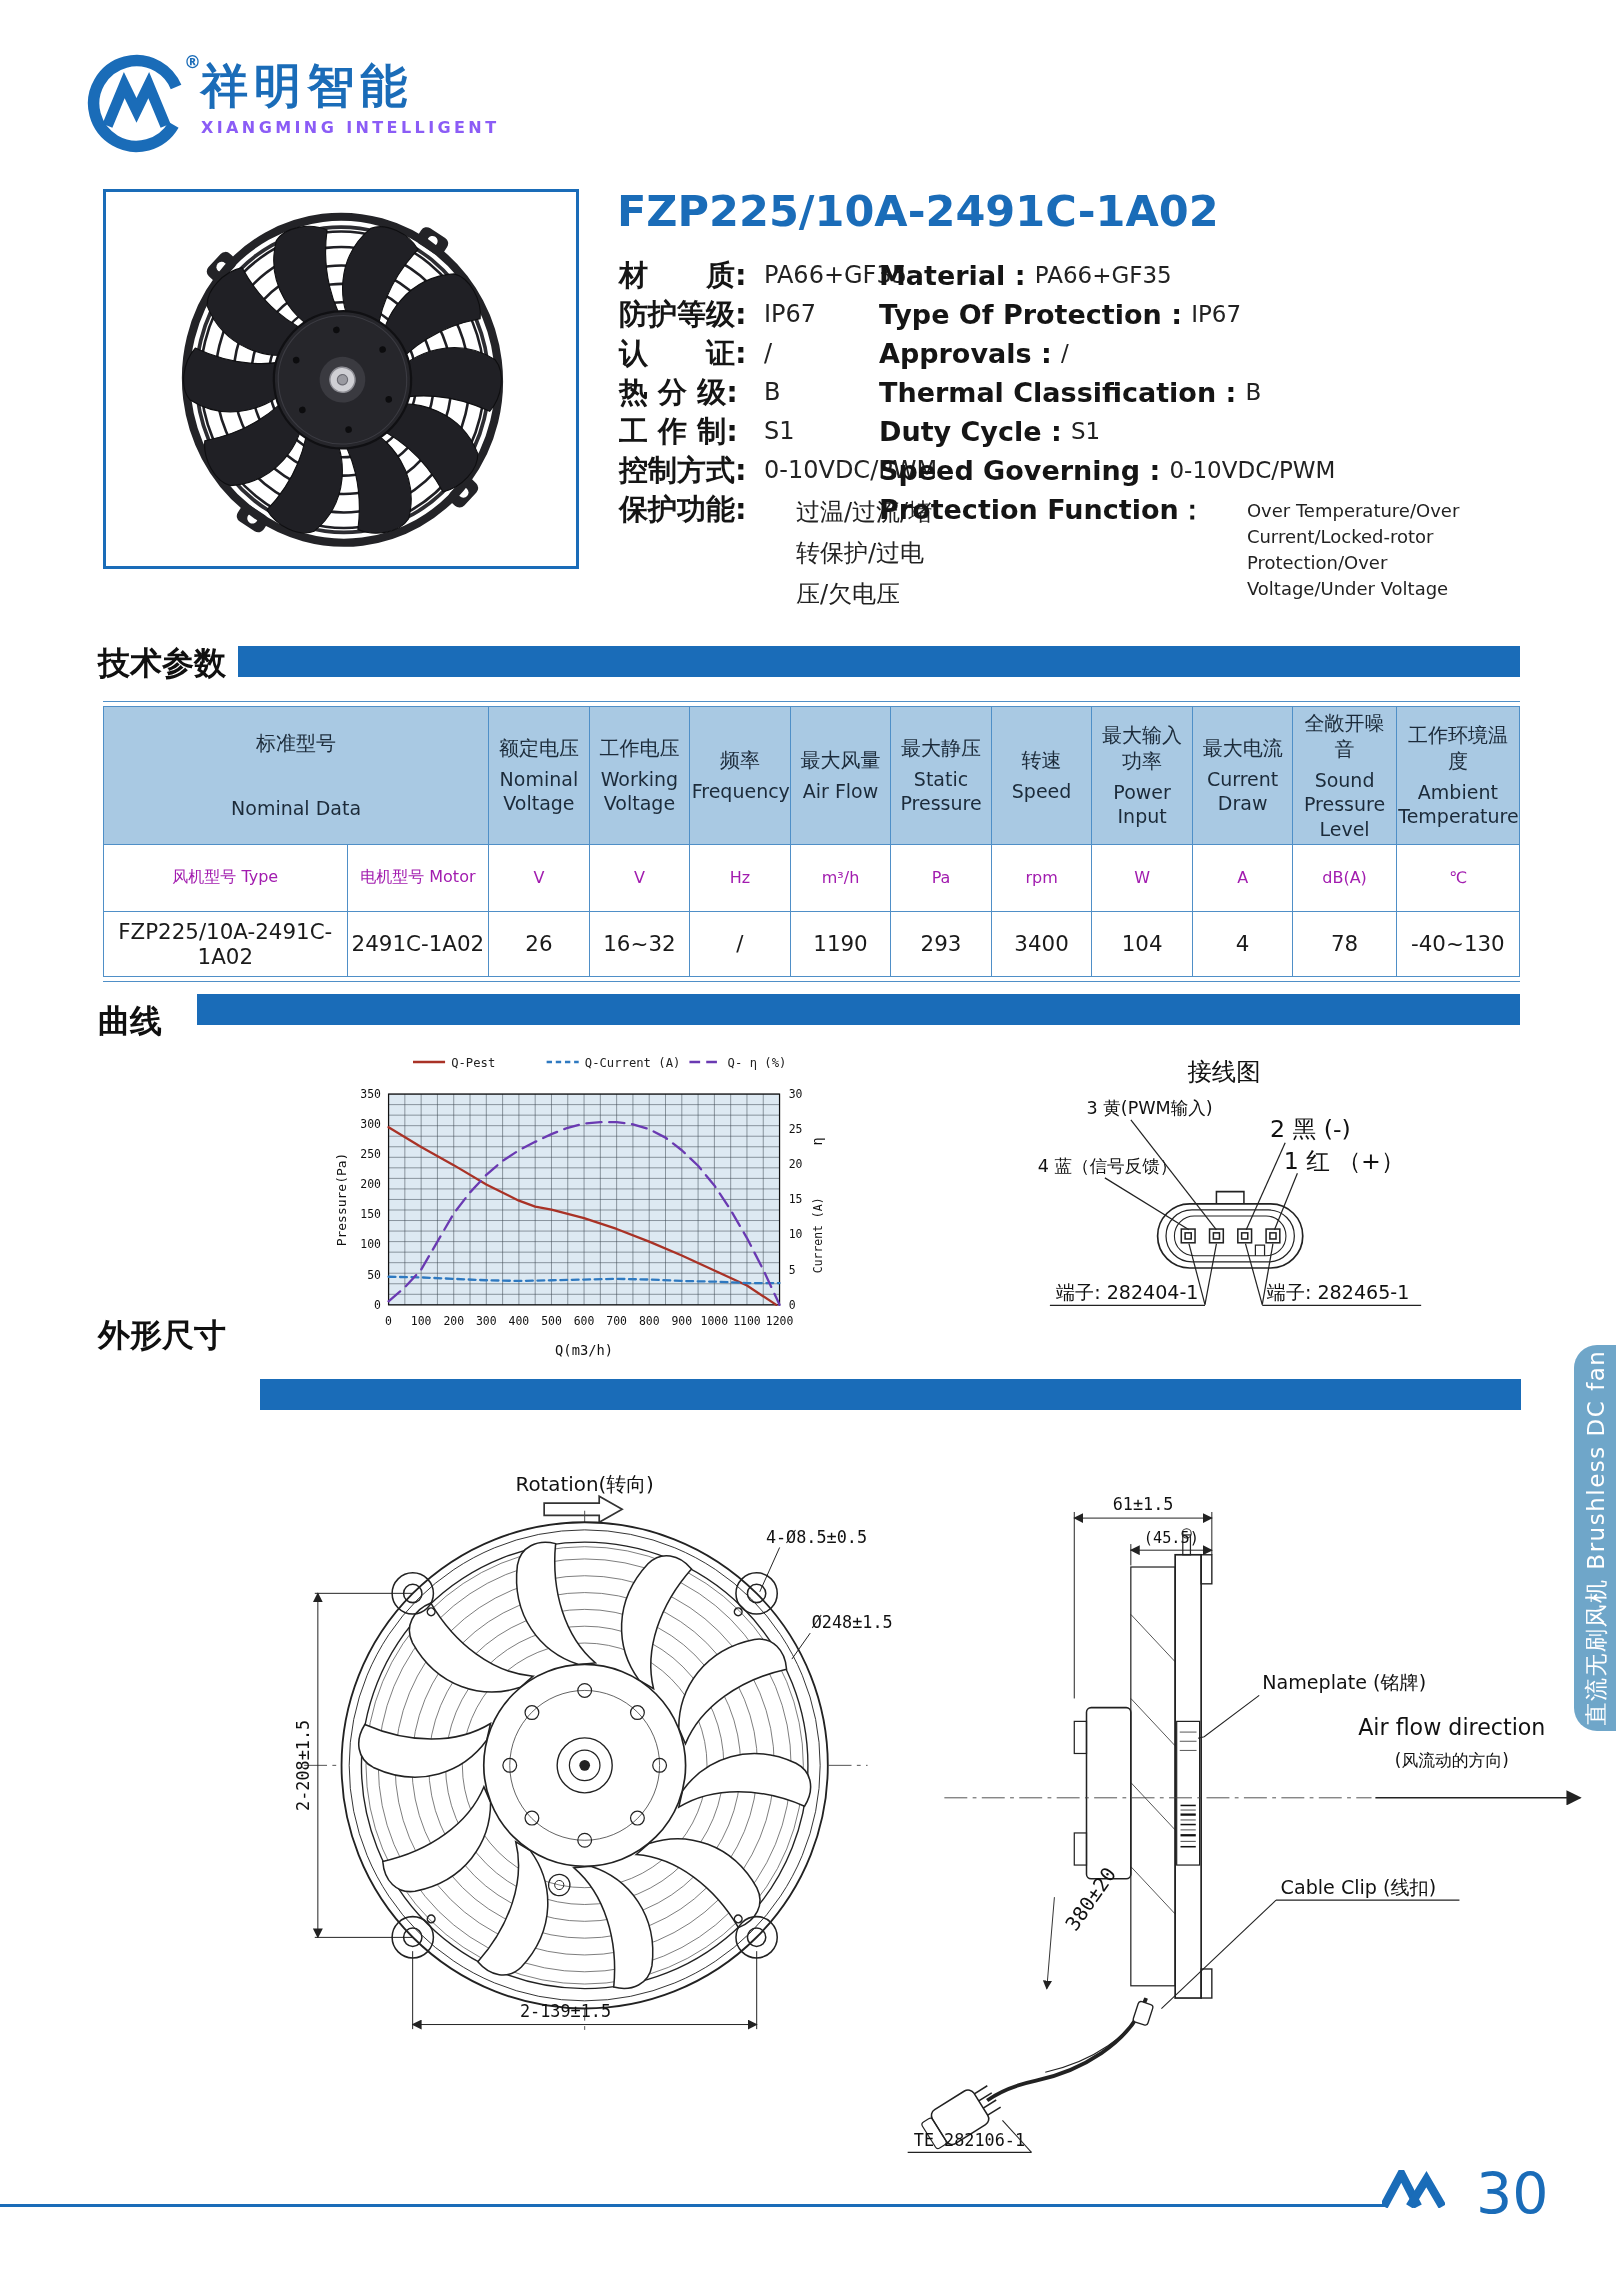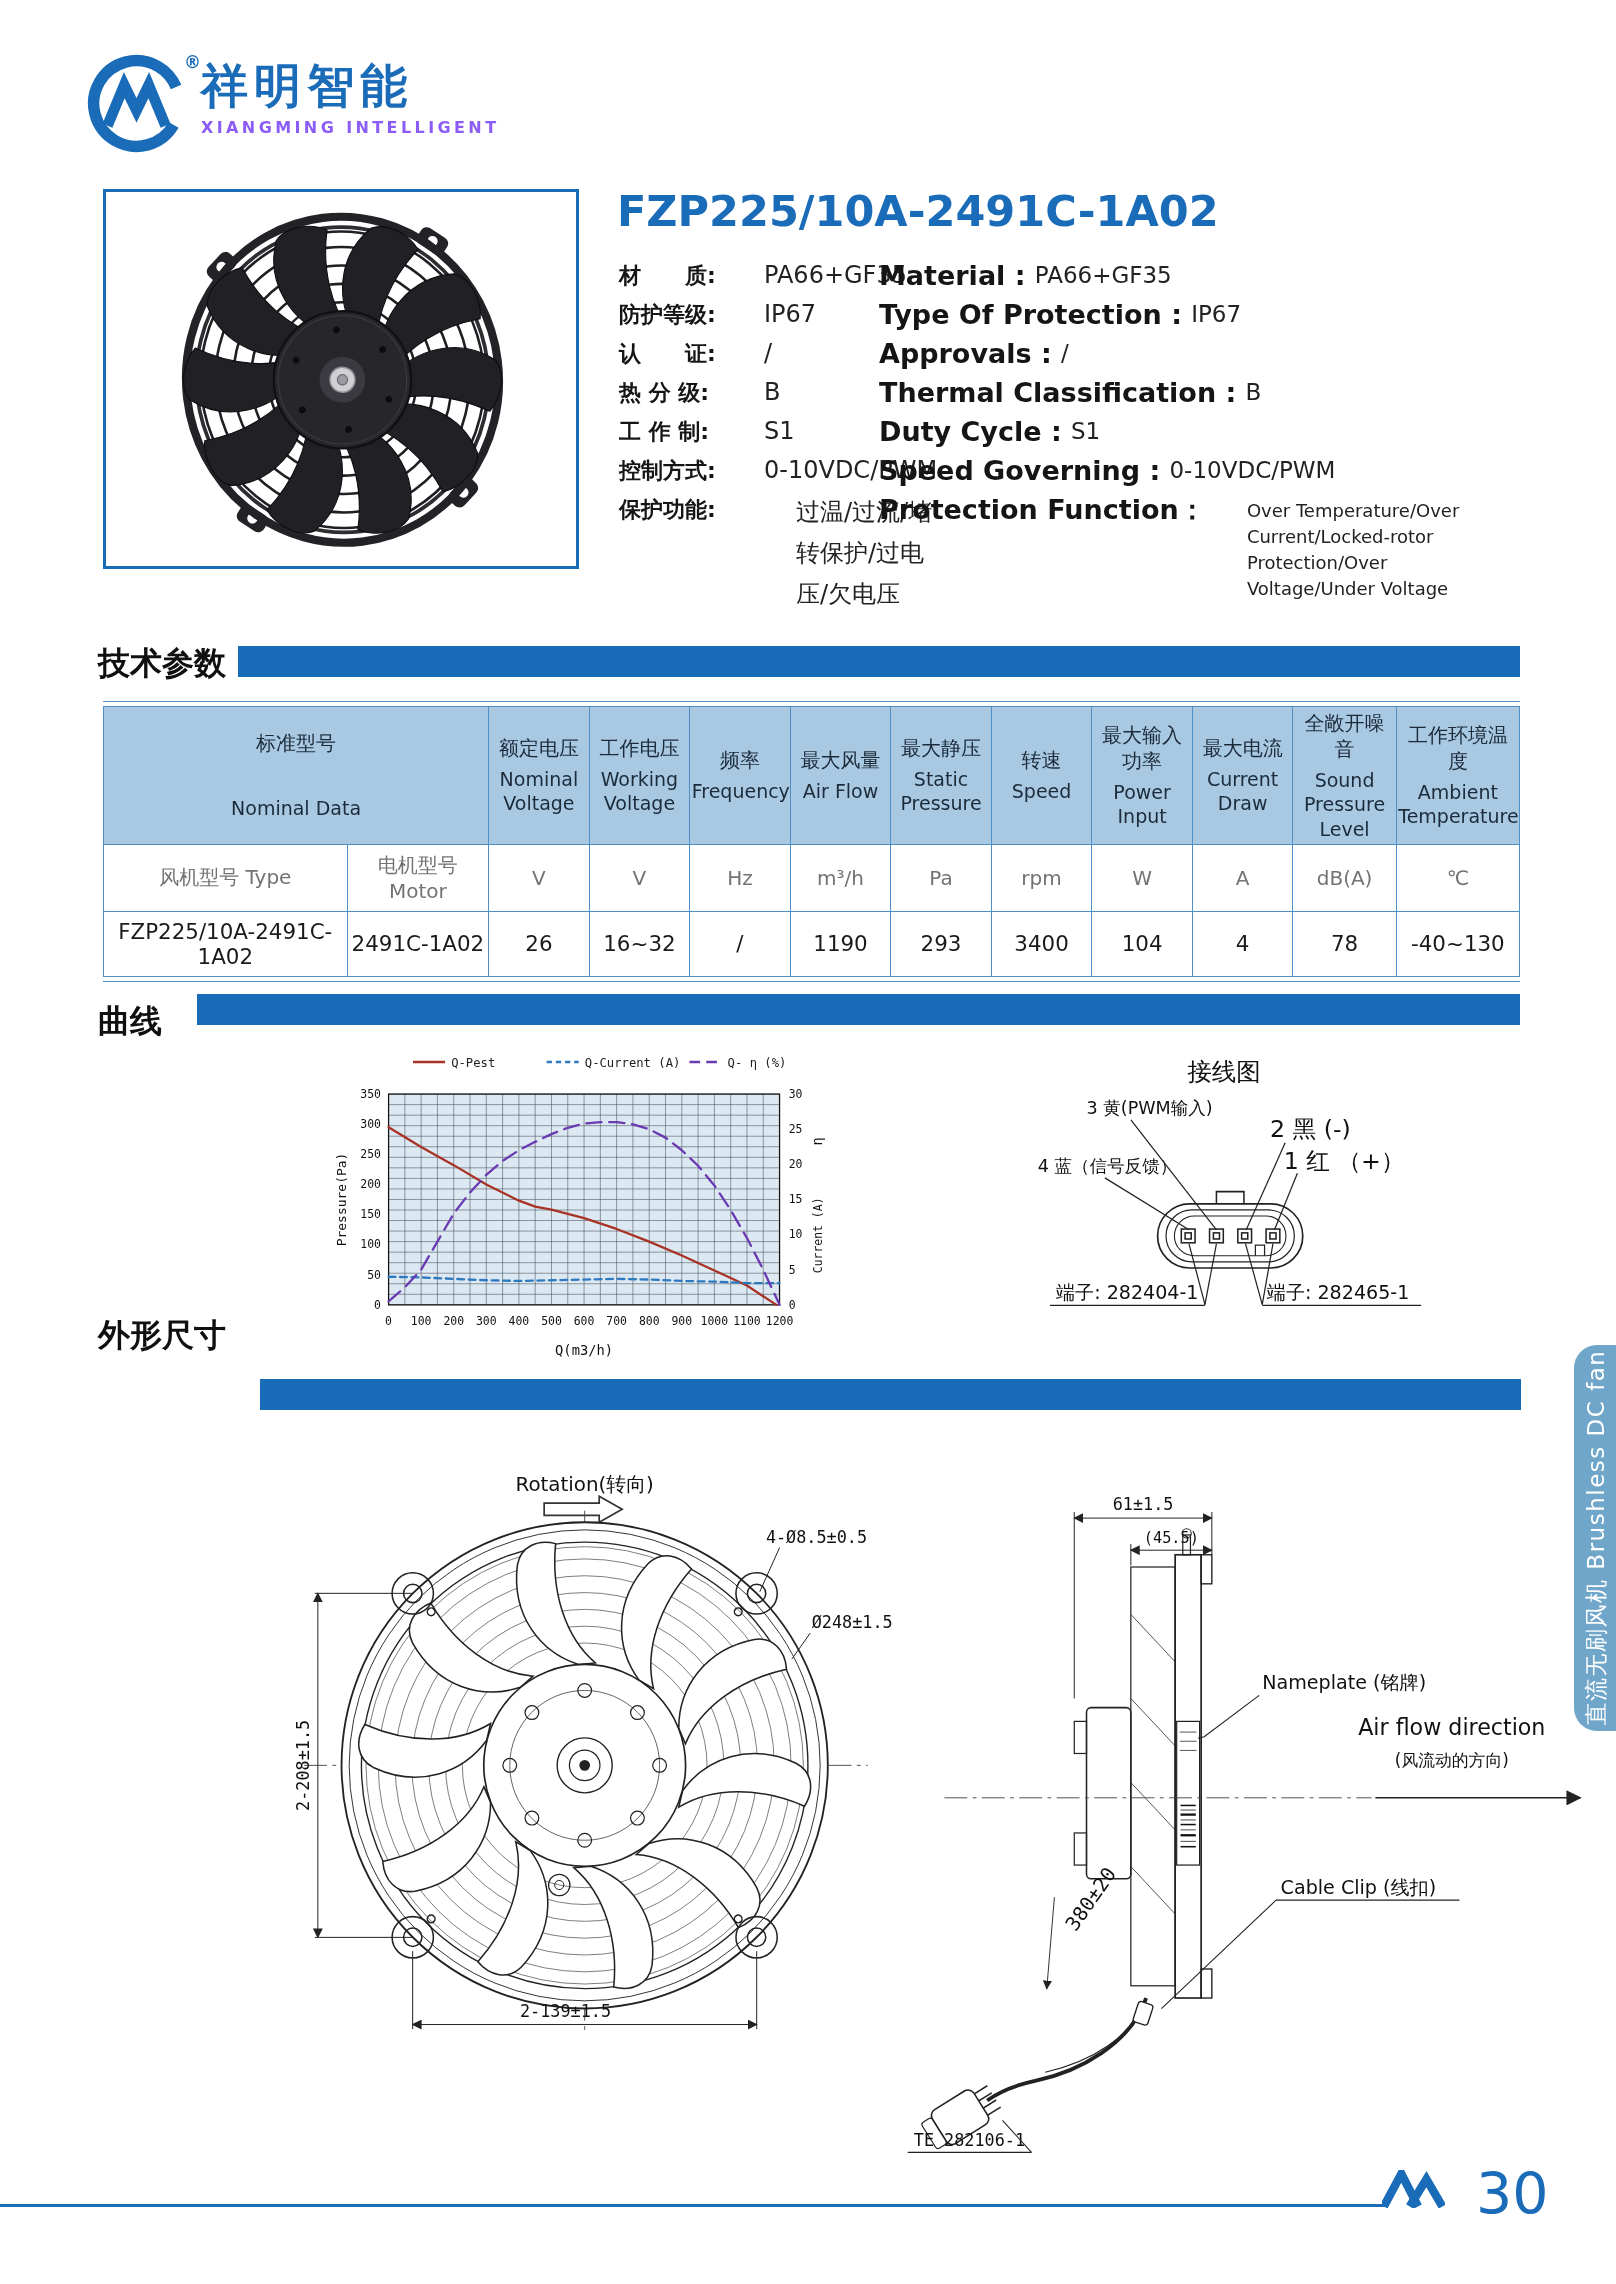--- a/index.html
+++ b/index.html
@@ -12,40 +12,40 @@
   .logo-en{font-size:16px;font-weight:bold;color:#8b5cf6;letter-spacing:3.4px;margin-top:9.2px;}
   .logo-reg{font-size:17px;font-weight:bold;color:#1a6cb8;}
 
   
   .photo-box{border:3.1px solid #1a6cb8;background:#fff;display:flex;align-items:center;justify-content:center;}
 
   
   .prod-title{font-size:43px;font-weight:bold;color:#1a6cb8;white-space:nowrap;}
   .spec-row{display:flex;align-items:flex-start;height:39px;}
   .spec-row.tall{height:auto;gap:32px;}
-  .specs-cn .spec-label{min-width:145px;font-weight:bold;font-size:22px;line-height:35px;color:#151515;white-space:nowrap;}
+  .specs-cn .spec-label{min-width:145px;font-weight:bold;font-size:29px;line-height:35px;color:#151515;white-space:nowrap;}
   .specs-cn .spec-value{font-size:24px;line-height:35px;color:#222;}
   .specs-cn .tall .spec-value{width:191px;line-height:41px;}
   .specs-en .spec-label{font-weight:bold;font-size:27px;line-height:35px;color:#151515;margin-right:9.2px;white-space:nowrap;}
   .specs-en .spec-value{font-size:23px;line-height:35px;color:#222;}
   .specs-en .tall .spec-value{width:256px;font-size:18px;line-height:26px;padding-top:6.1px;}
 
   
   .sec-title{font-size:32px;font-weight:bold;color:#101010;white-space:nowrap;}
   .sec-bar{background:#1a6cb8;height:31px;}
 
   
   .table-wrap{border-top:1.5px solid #4f8fc7;border-bottom:1.5px solid #4f8fc7;padding:3.8px 0;}
   table.params{border-collapse:collapse;width:100%;table-layout:fixed;padding-left:34px;}
   .params th,.params td{border:1.5px solid #4f8fc7;text-align:center;vertical-align:middle;padding:1.5px;}
   .params tr.hdr th{background:#a9c9e3;font-weight:normal;height:134px;color:#1c2b3a;}
   .params .h-cn{font-size:20px;line-height:26px;}
   .params .h-en{font-size:19px;line-height:24.5px;margin-top:6.1px;}
   .params .group-en{margin-top:40px;}
-  .params tr.units td{height:63px;font-size:20px;color:#737373;background:#fff;}
+  .params tr.units td{height:63px;font-size:16px;color:#a21caf;background:#fff;}
   .params tr.data td{height:61px;font-size:21.4px;color:#1a1a1a;background:#fff;}
 
   
   svg text{font-family:"DejaVu Sans Mono","Liberation Mono",monospace;}
   svg text.cjk{font-family:"DejaVu Sans","Liberation Sans",sans-serif;}
 
   
   .side-tab{background:#6fa6c9;border-radius:23px 0 0 23px;}
   .side-tab-text{color:#ffffff;font-size:23px;letter-spacing:1.5px;text-align:center;line-height:43px;white-space:nowrap;}
 

